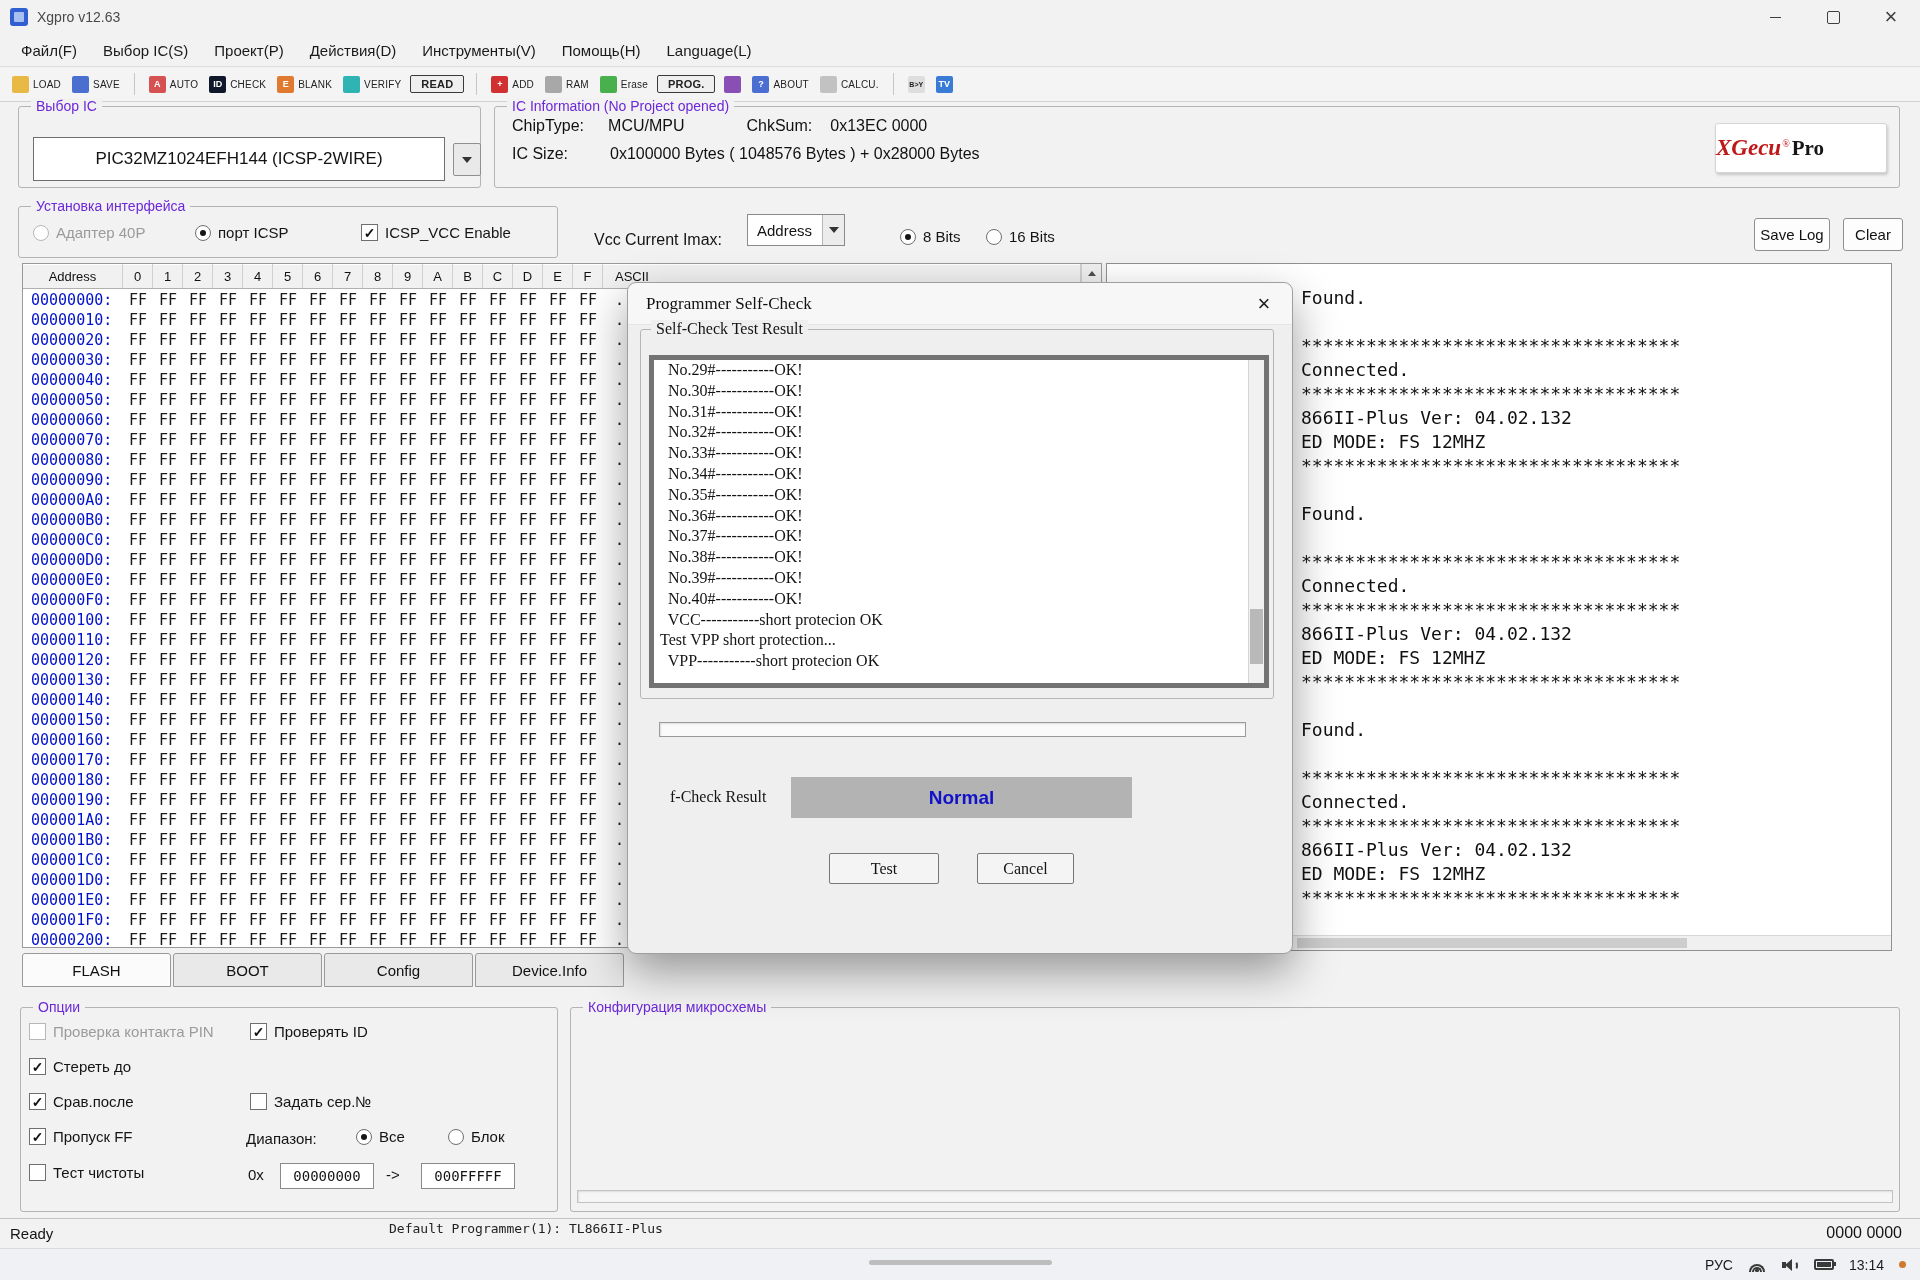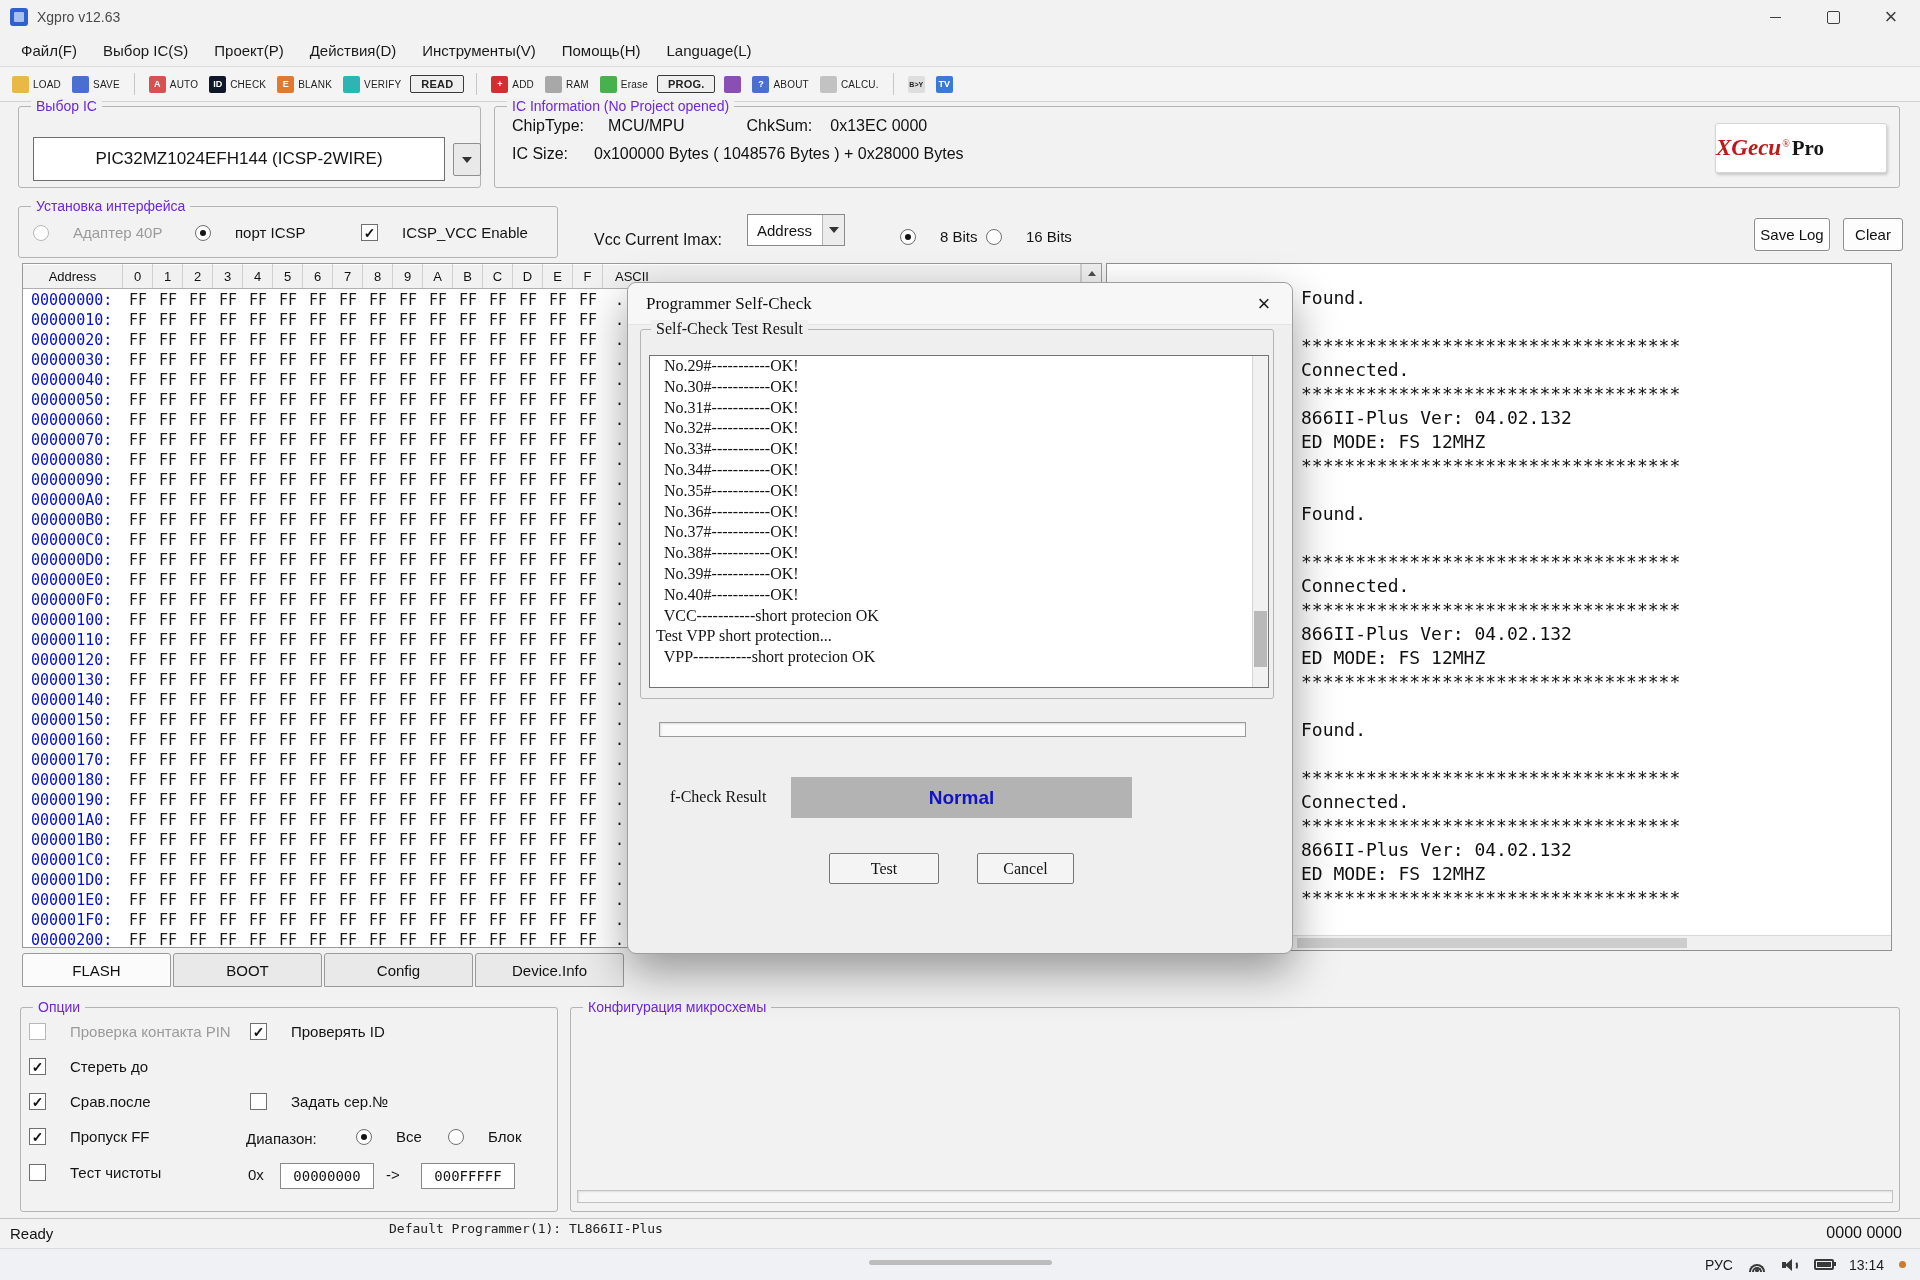--- a/index.html
+++ b/index.html
@@ -44,21 +44,21 @@
   
   .info-row{position:absolute;font-size:16px;display:flex;gap:0;white-space:nowrap}
   .info-label{color:#111}
   .info-value{color:#111}
   .brand{position:absolute;left:1220px;top:16px;width:172px;height:50px;background:#fff;border:1px solid #d6d6d6;border-radius:3px;box-shadow:1px 2px 3px rgba(0,0,0,.18);display:flex;align-items:center;justify-content:flex-start;font-family:"Liberation Serif",serif}
   .brand-x{color:#c01818;font-weight:bold;font-style:italic;font-size:23px}
   .brand-r{color:#c01818;font-size:10px;vertical-align:super;margin:0 2px 10px 1px}
   .brand-p{color:#161616;font-weight:bold;font-size:21px}
 
   
-  .opt{position:absolute;display:flex;align-items:center;gap:24px;font-size:15px;white-space:nowrap}
+  .opt{position:absolute;display:flex;align-items:center;gap:7px;font-size:15px;white-space:nowrap}
   .cb{width:17px;height:17px;background:#fff;border:1px solid #6f6f6f;display:flex;align-items:center;justify-content:center;flex:none}
   .cb.checked::after{content:"✓";font-size:14px;font-weight:bold;color:#111}
   .radio{width:16px;height:16px;border-radius:50%;background:#fff;border:1px solid #6f6f6f;position:relative;flex:none}
   .radio.checked::after{content:"";position:absolute;inset:4px;background:#141414;border-radius:50%}
   .opt.disabled{color:#9b9b9b}
   .opt.disabled .cb,.opt.disabled .radio{border-color:#b7b7b7}
   .small-combo{position:absolute;left:747px;top:214px;width:98px;height:32px;background:#fff;border:1px solid #8a8a8a;display:flex;align-items:center;font-size:15px;padding-left:9px}
   .small-combo .sc-btn{margin-left:auto;width:22px;height:100%;background:#ececec;border-left:1px solid #b5b5b5;display:flex;align-items:center;justify-content:center}
   .btn{position:absolute;background:#fdfdfd;border:1px solid #8f8f8f;border-radius:3px;display:flex;align-items:center;justify-content:center;font-size:15px;color:#111}
   .plain-label{position:absolute;font-size:16px;white-space:nowrap}
@@ -85,21 +85,21 @@
   .log-line{white-space:pre;height:24px}
   .log-hsb{position:absolute;left:0;right:0;bottom:0;height:15px;background:#f0f0f0;border-top:1px solid #d8d8d8}
   .log-hsb-thumb{position:absolute;left:190px;width:390px;top:2px;bottom:2px;background:#cdcdcd}
 
   
   #dialog{position:absolute;left:627px;top:282px;width:666px;height:672px;background:#efefef;border:1px solid #9f9f9f;border-radius:9px;box-shadow:0 18px 45px rgba(0,0,0,.38);z-index:50;font-family:"Liberation Serif",serif}
   .dlg-title{height:42px;display:flex;align-items:center;padding-left:18px;font-size:17px;color:#101010;background:#f7f7f7;border-radius:9px 9px 0 0;border-bottom:1px solid #e4e4e4}
   .dlg-close{position:absolute;right:12px;top:7px;width:32px;height:28px;display:flex;align-items:center;justify-content:center;font-size:22px;color:#202020;font-family:"Liberation Sans",sans-serif}
   .dlg-group{position:absolute;left:12px;top:46px;width:634px;height:370px;border:1px solid #b6b6b6;border-radius:3px}
   .dlg-group-title{position:absolute;top:-10px;left:10px;background:#efefef;padding:0 5px;font-size:16px;white-space:nowrap}
-  .dlg-list{position:absolute;left:8px;top:25px;width:620px;height:333px;background:#fff;border:1px solid #737373;font-size:16px;line-height:20.8px;overflow:hidden}
+  .dlg-list{position:absolute;left:8px;top:25px;width:620px;height:333px;background:#fff;border:5px solid #737373;font-size:16px;line-height:20.8px;overflow:hidden}
   .dlg-list-line{white-space:pre;padding-left:6px}
   .dlg-list-sb{position:absolute;right:0;top:0;bottom:0;width:16px;background:#f1f1f1;border-left:1px solid #d5d5d5}
   .dlg-list-thumb{position:absolute;left:1px;right:1px;top:77%;height:17%;background:#b9b9b9}
   .dlg-progress{position:absolute;left:31px;top:439px;width:587px;height:15px;border:1px solid #9a9a9a;background:#fafafa;box-shadow:inset 1px 1px 2px rgba(0,0,0,.12)}
   .dlg-result-label{position:absolute;left:42px;top:505px;font-size:16px;white-space:nowrap}
   .dlg-result-box{position:absolute;left:163px;top:494px;width:341px;height:41px;background:#b3b3b3;display:flex;align-items:center;justify-content:center}
   .dlg-result-text{font-family:"Liberation Sans",sans-serif;font-weight:bold;font-size:19px;color:#1212c8}
   .dlg-btn{position:absolute;top:570px;height:31px;background:#f4f4f4;border:1px solid #777;display:flex;align-items:center;justify-content:center;font-size:16px;border-radius:2px}
   #dlg-btn-test{left:201px;width:110px}
   #dlg-btn-cancel{left:349px;width:97px}
@@ -240,21 +240,21 @@
   <div class="groupbox" style="left:494px;top:106px;width:1406px;height:82px">
     <span class="gb-title">IC Information (No Project opened)</span>
     <div class="info-row" style="left:17px;top:10px">
       <span class="info-label">ChipType:</span>
       <span class="info-value" style="margin-left:24px">MCU/MPU</span>
       <span class="info-label" style="margin-left:62px">ChkSum:</span>
       <span class="info-value" style="margin-left:18px">0x13EC 0000</span>
     </div>
     <div class="info-row" style="left:17px;top:38px">
       <span class="info-label">IC Size:</span>
-      <span class="info-value" style="margin-left:26px">0x100000 Bytes ( 1048576 Bytes ) + 0x28000 Bytes</span>
+      <span class="info-value" style="margin-left:42px">0x100000 Bytes ( 1048576 Bytes ) + 0x28000 Bytes</span>
     </div>
     <div class="brand">
       <span class="brand-x">XGecu</span>
       <span class="brand-r">®</span>
       <span class="brand-p">Pro</span>
     </div>
   </div>
 
   <div class="groupbox" style="left:18px;top:206px;width:540px;height:52px">
     <span class="gb-title">Установка интерфейса</span>

